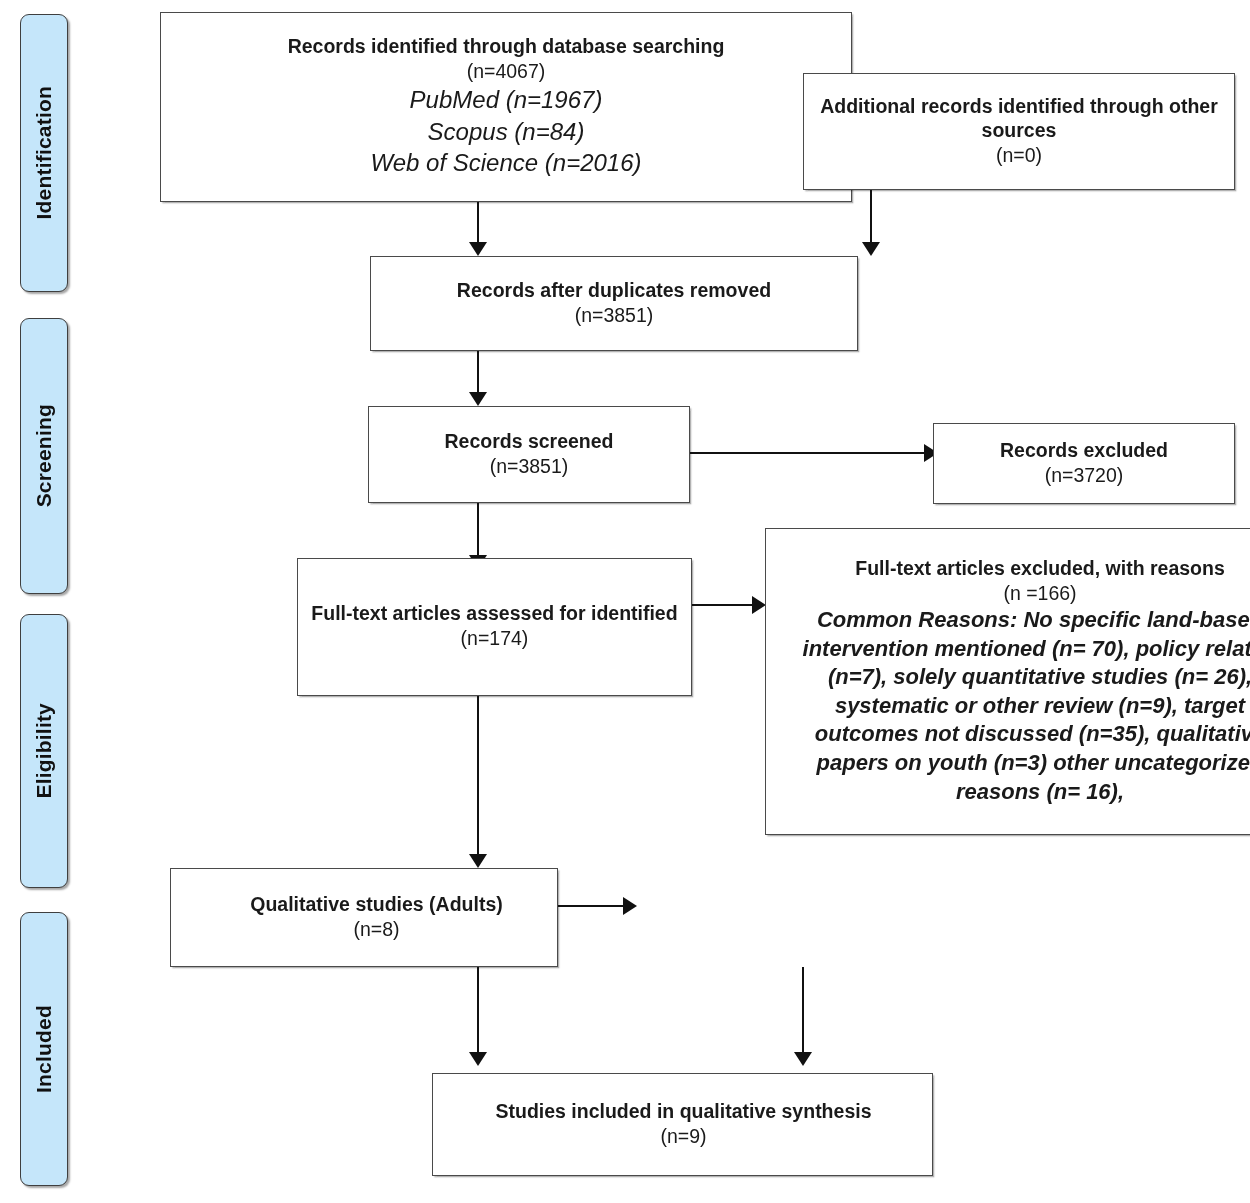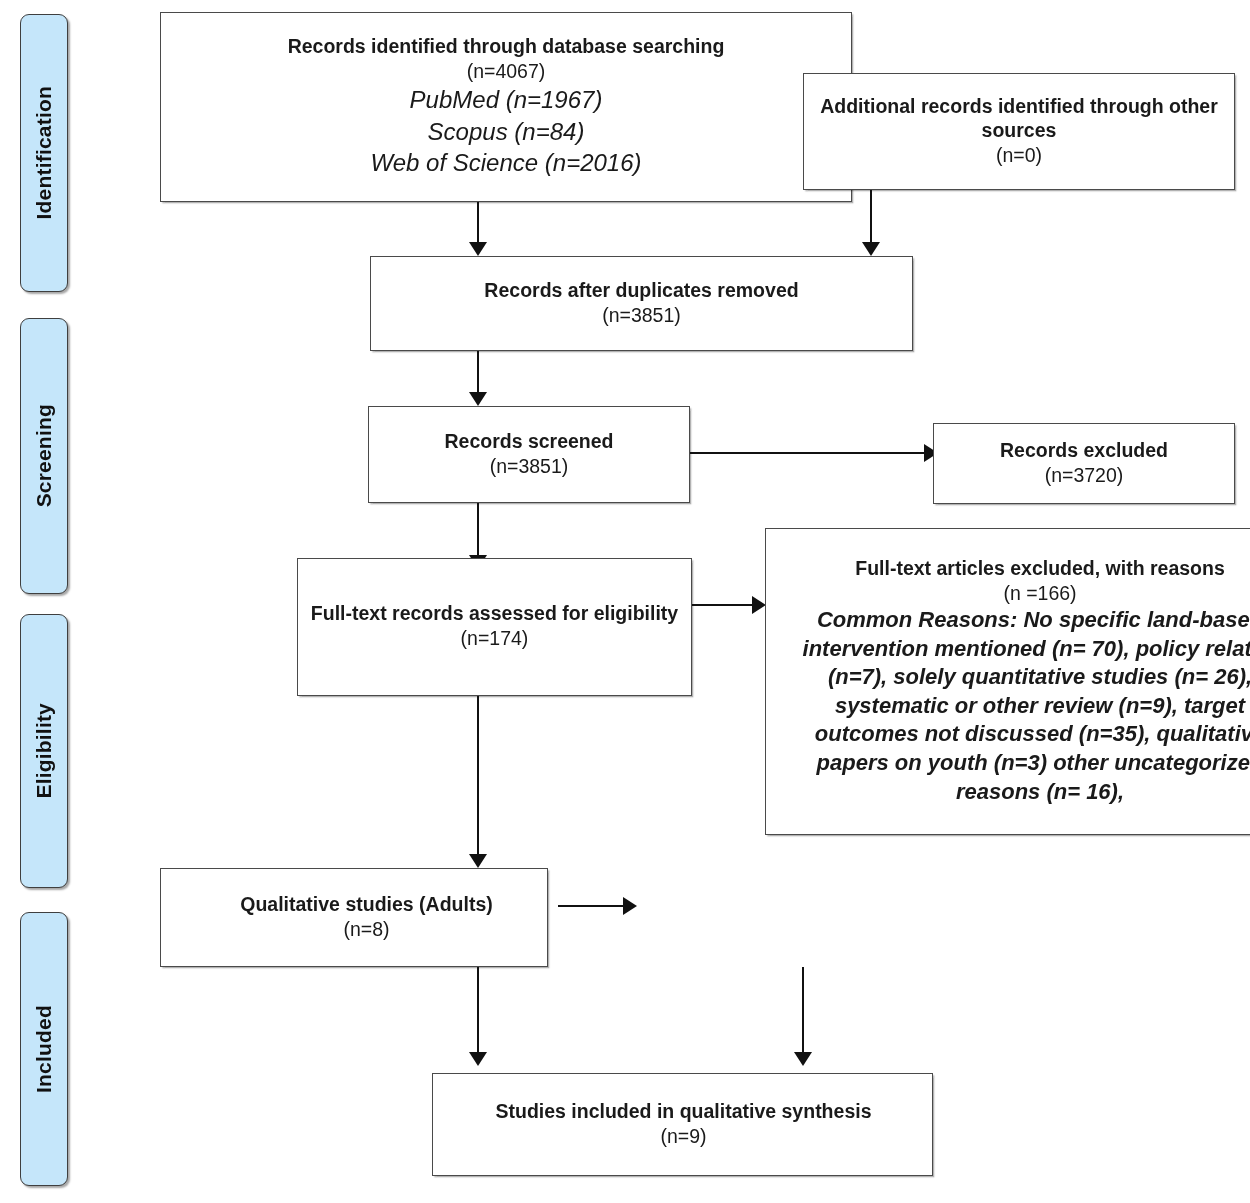--- a/index.html
+++ b/index.html
@@ -98,21 +98,21 @@
     <div class="ttl">Additional records identified through other sources</div>
     <div class="cnt">(n=0)</div>
   </div>
 
   <div class="vline" style="left:477px; top:202px; height:40px;"></div>
   <div class="arrow-d" style="left:469px; top:242px;"></div>
 
   <div class="vline" style="left:870px; top:190px; height:52px;"></div>
   <div class="arrow-d" style="left:862px; top:242px;"></div>
 
-  <div class="box" style="left:370px; top:256px; width:543px; height:95px;">
+  <div class="box" style="left:370px; top:256px; width:488px; height:95px;">
     <div class="ttl">Records after duplicates removed</div>
     <div class="cnt">(n=3851)</div>
   </div>
 
   <div class="vline" style="left:477px; top:351px; height:41px;"></div>
   <div class="arrow-d" style="left:469px; top:392px;"></div>
 
   <div class="box" style="left:368px; top:406px; width:322px; height:97px;">
     <div class="ttl">Records screened</div>
     <div class="cnt">(n=3851)</div>
@@ -123,37 +123,37 @@
 
   <div class="box" style="left:933px; top:423px; width:302px; height:81px;">
     <div class="ttl">Records excluded</div>
     <div class="cnt">(n=3720)</div>
   </div>
 
   <div class="vline" style="left:477px; top:503px; height:52px;"></div>
   <div class="arrow-d" style="left:469px; top:555px;"></div>
 
   <div class="box" style="left:297px; top:558px; width:395px; height:138px;">
-    <div class="ttl">Full-text records assessed for eligibility</div>
+    <div class="ttl">Full-text articles assessed for identified</div>
     <div class="cnt">(n=174)</div>
   </div>
 
   <div class="hline" style="left:692px; top:604px; width:60px;"></div>
   <div class="arrow-r" style="left:752px; top:596px;"></div>
 
   <div class="box" style="left:765px; top:528px; width:550px; height:307px; padding:6px 14px;">
     <div class="ttl">Full-text articles excluded, with reasons</div>
     <div class="cnt">(n =166)</div>
     <div class="rsn">Common Reasons: No specific land-based intervention mentioned (n= 70), policy related (n=7), solely quantitative studies (n= 26), systematic or other review (n=9), target outcomes not discussed (n=35), qualitative papers on youth (n=3) other uncategorized reasons (n= 16),</div>
   </div>
 
   <div class="vline" style="left:477px; top:696px; height:158px;"></div>
   <div class="arrow-d" style="left:469px; top:854px;"></div>
 
-  <div class="box" style="left:160px; top:868px; width:388px; height:99px;padding-left:35px;">
+  <div class="box" style="left:170px; top:868px; width:388px; height:99px;padding-left:35px;">
     <div class="ttl">Qualitative studies (Adults)</div>
     <div class="cnt">(n=8)</div>
   </div>
 
   <div class="hline" style="left:558px; top:905px; width:65px;"></div>
   <div class="arrow-r" style="left:623px; top:897px;"></div>
 
 
   <div class="vline" style="left:477px; top:967px; height:85px;"></div>
   <div class="arrow-d" style="left:469px; top:1052px;"></div>

